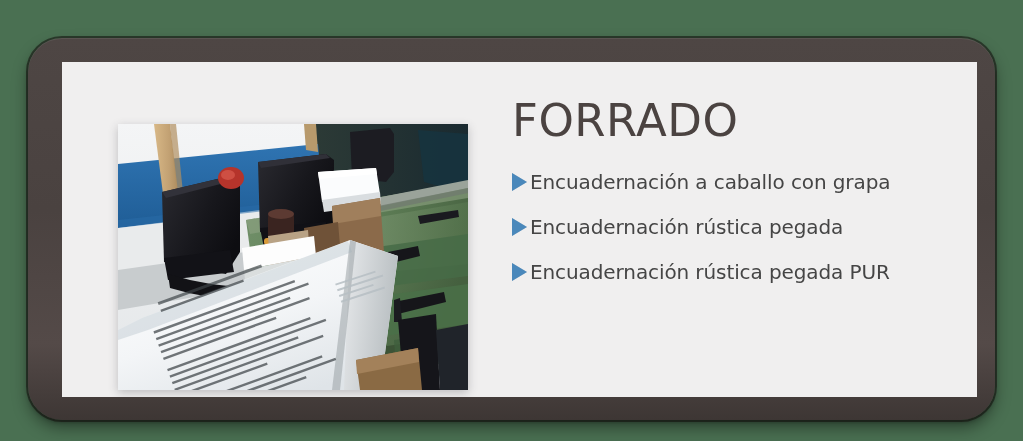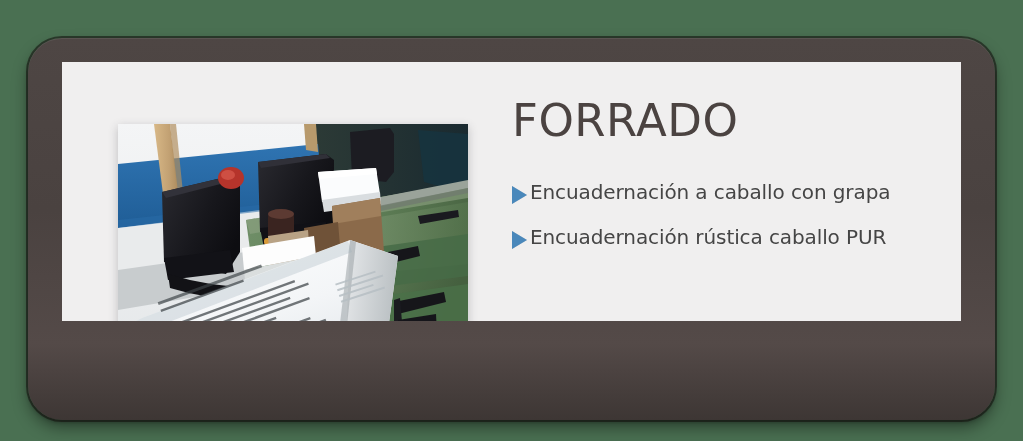--- a/index.html
+++ b/index.html
@@ -41,23 +41,24 @@
     border: 2px solid rgba(18,14,13,0.55);
     pointer-events: none;
   }
 
   
   .panel {
     position: absolute;
     left: 34px;
     top: 24px;
     width: 899px;
-    height: 259px;
+    height: 335px;
     background: #f0efef;
     overflow: hidden;
+    padding-left: 16px;
   }
 
   
   .photo {
     position: absolute;
     left: 56px;
     top: 62px;
     width: 350px;
     height: 266px;
     overflow: hidden;
@@ -86,21 +87,21 @@
     font-family: "DejaVu Sans", sans-serif;
     font-stretch: normal;
   }
   .bullet-list {
     list-style: none;
     margin: 0;
     padding: 0;
   }
   .bullet-item {
     display: flex;
-    align-items: flex-end;
+    align-items: center;
     height: 45px;
   }
   .tri {
     flex: 0 0 auto;
     width: 0;
     height: 0;
     border-top: 9px solid transparent;
     border-bottom: 9px solid transparent;
     border-left: 15px solid #4a88bb;
     margin-right: 3px;
@@ -289,19 +290,23 @@
     <div class="content">
       <h1 class="title">FORRADO</h1>
 
       <ul class="bullet-list">
         <li class="bullet-item">
           <span class="tri"></span>
           <span class="bullet-text">Encuadernación a caballo con grapa</span>
         </li>
         <li class="bullet-item">
           <span class="tri"></span>
-          <span class="bullet-text">Encuadernación rústica caballo PUR</span>
+          <span class="bullet-text">Encuadernación rústica pegada</span>
+        </li>
+        <li class="bullet-item">
+          <span class="tri"></span>
+          <span class="bullet-text">Encuadernación rústica pegada PUR</span>
         </li>
       </ul>
     </div>
 
   </div>
 </div>
 
 </body></html>

